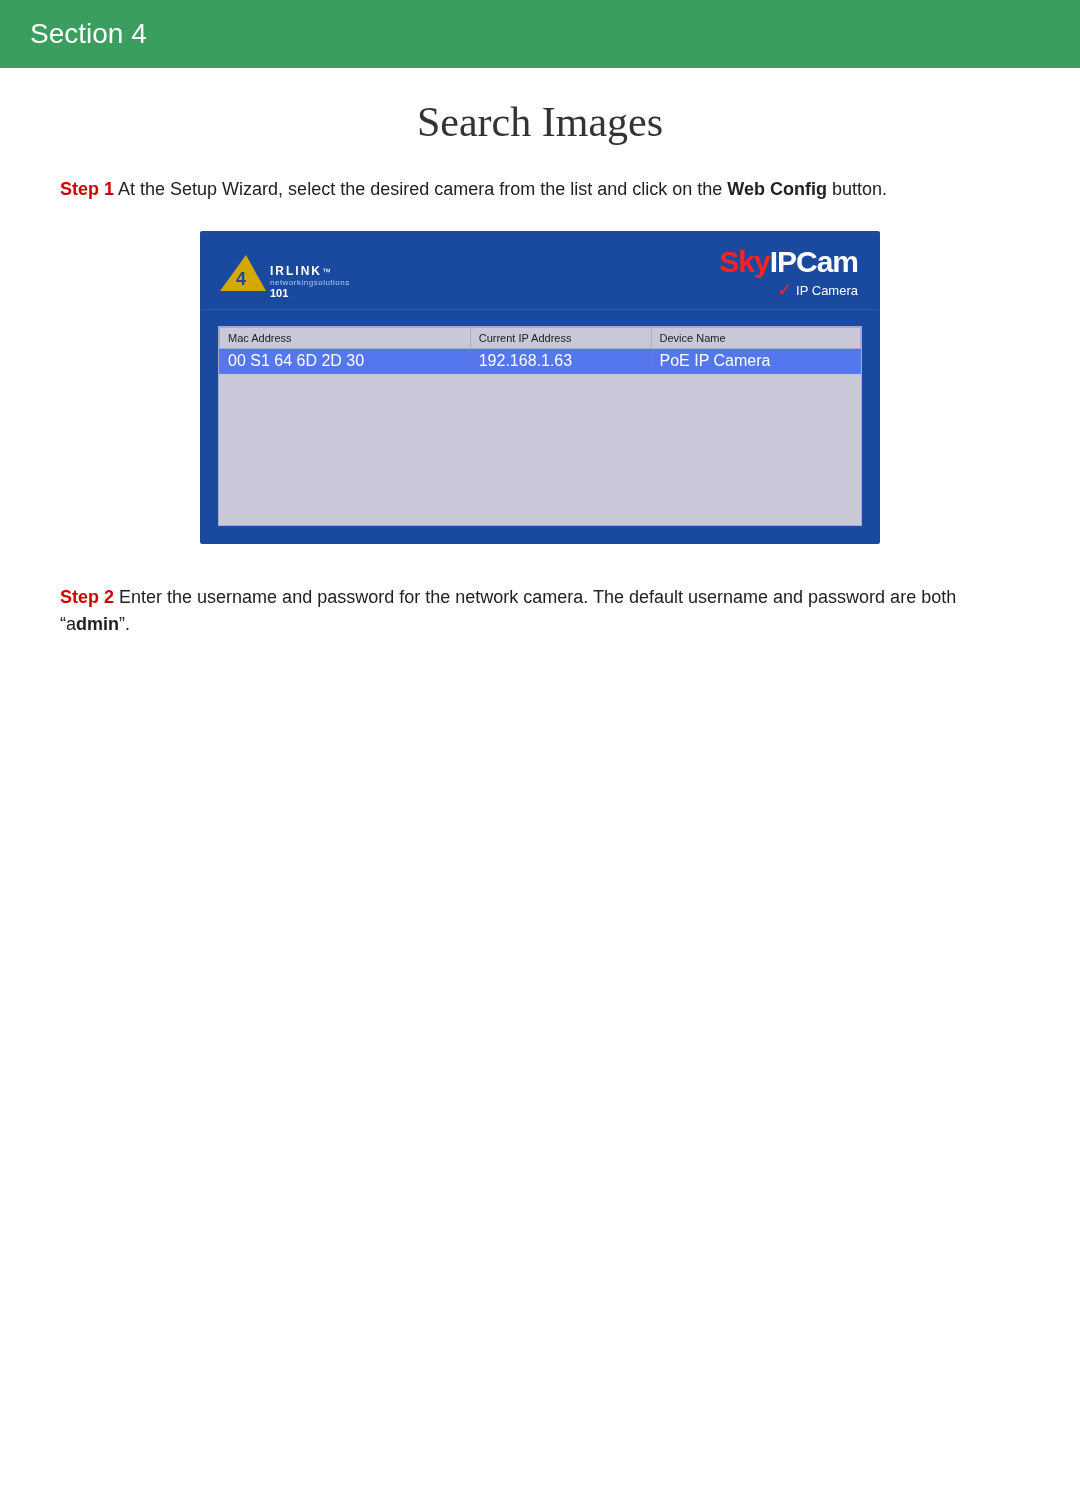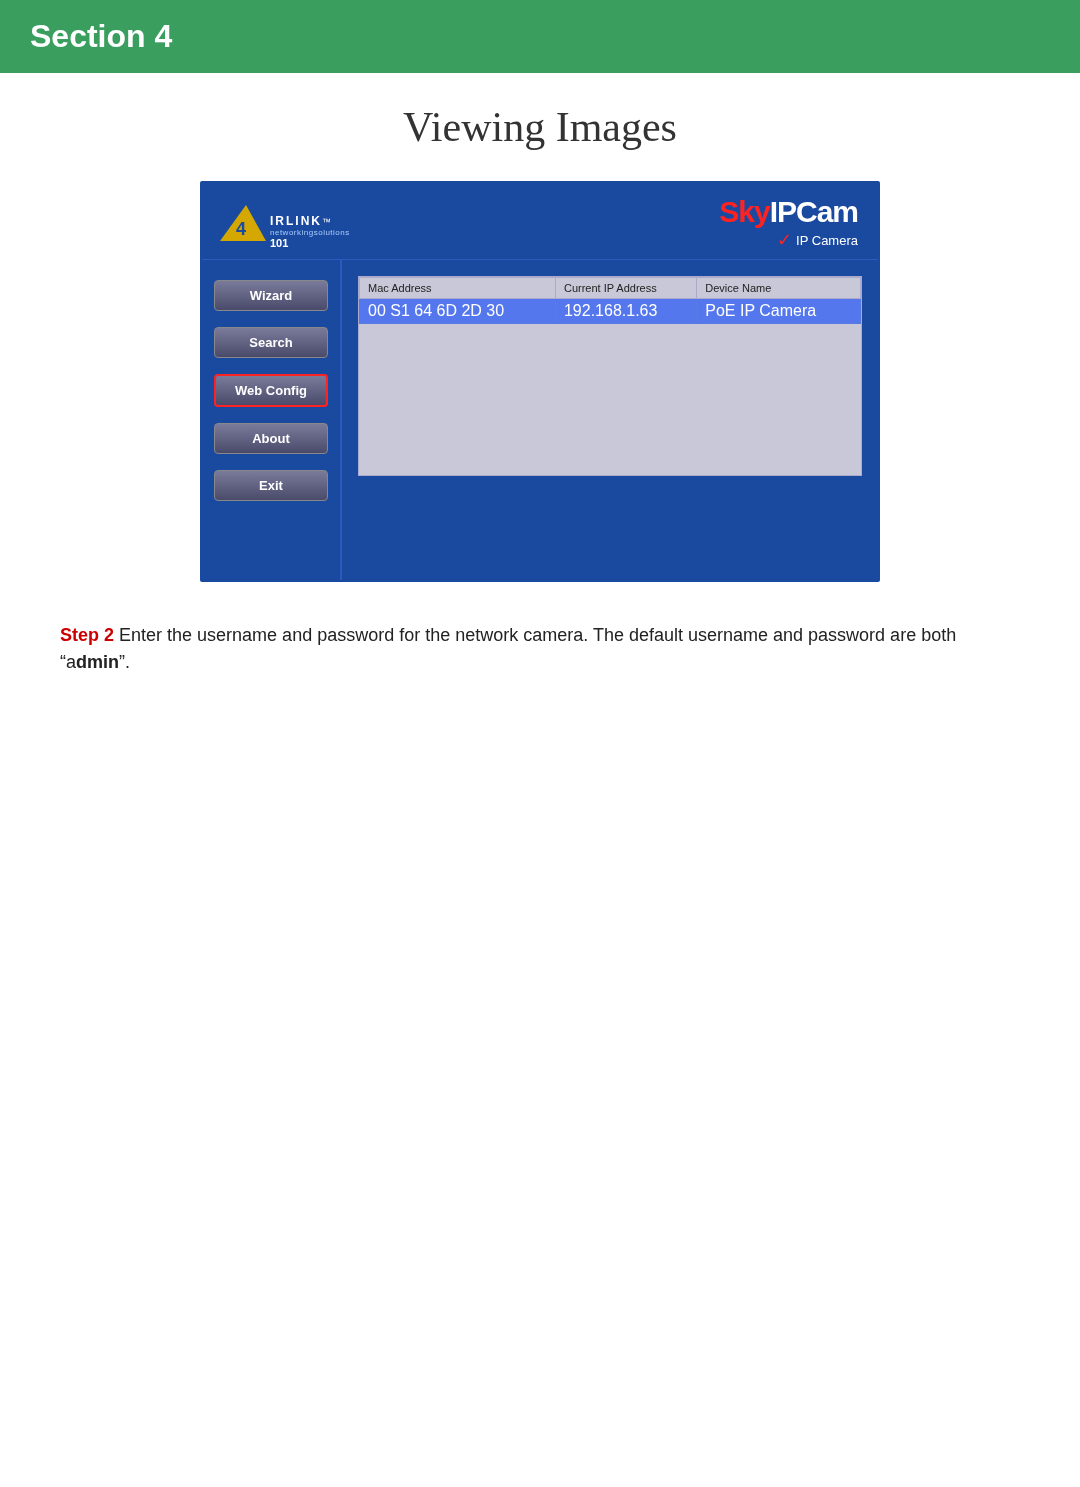--- a/index.html
+++ b/index.html
@@ -12,22 +12,22 @@
     }
 
     
     .section-header {
       background: #3a9e5f;
       padding: 18px 30px;
       margin-bottom: 30px;
     }
     .section-header-text {
       color: #ffffff;
-      font-size: 32px;
-      font-weight: bold;
+      font-size: 28px;
+      font-weight: normal;
     }
 
     
     .main-content {
       padding: 0 60px;
     }
 
     .page-title {
       text-align: center;
       font-size: 42px;
@@ -186,22 +186,25 @@
   </style>
 </head>
 <body>
 
 <div class="section-header">
   <span class="section-header-text">Section 4</span>
 </div>
 
 <div class="main-content">
 
-  <h1 class="page-title">Viewing Images</h1>
-
+  <h1 class="page-title">Search Images</h1>
+
+  <p class="step-paragraph">
+    <span class="step-label">Step 1</span><span> At the Setup Wizard, select the desired camera from the list and click on the </span><strong>Web Config</strong><span> button.</span>
+  </p>
 
   <div class="screenshot-container">
 
     <div class="app-header">
 
       <div class="airlink-logo">
         <div>
           <svg width="50" height="48" viewBox="0 0 50 48">
 
             <polygon points="2,44 48,44 28,8" fill="#d4a800"></polygon>
@@ -225,27 +228,20 @@
         </div>
         <div class="brand-sub">
           <span class="brand-sub-tick">✓</span>
           <span>IP Camera</span>
         </div>
       </div>
     </div>
 
     <div class="app-body">
 
-      <div class="app-sidebar">
-        <button class="sidebar-btn">Wizard</button>
-        <button class="sidebar-btn">Search</button>
-        <button class="sidebar-btn web-config">Web Config</button>
-        <button class="sidebar-btn">About</button>
-        <button class="sidebar-btn">Exit</button>
-      </div>
 
       <div class="app-main">
         <div class="table-wrapper">
           <table class="device-table">
             <thead>
               <tr>
                 <th>Mac Address</th>
                 <th>Current IP Address</th>
                 <th>Device Name</th>
               </tr>

